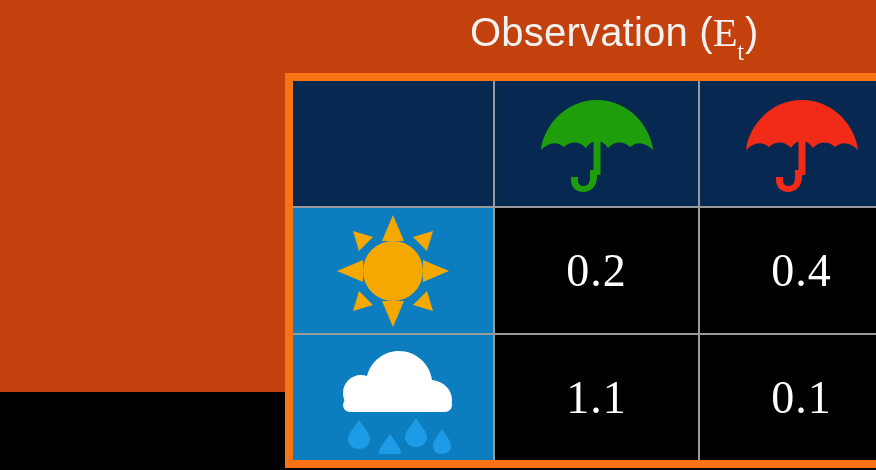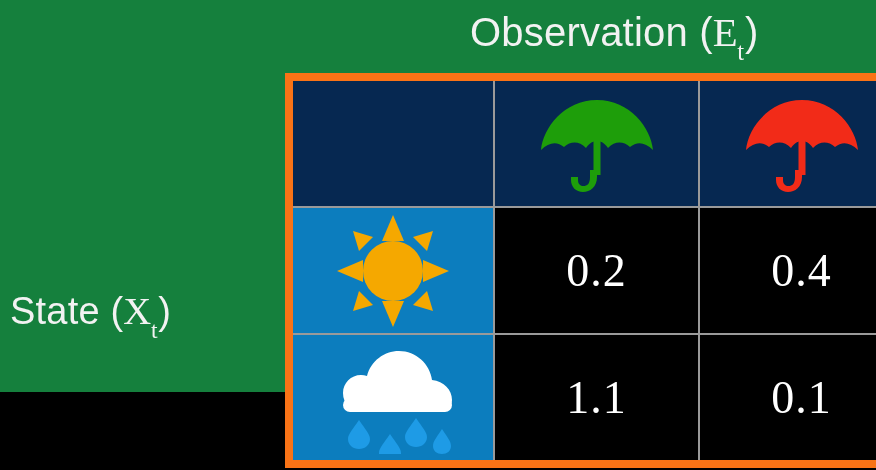--- a/index.html
+++ b/index.html
@@ -13,21 +13,21 @@
     overflow: hidden;
     font-family: "Liberation Sans", sans-serif;
     position: relative;
   }
 
   #slide {
     position: absolute;
     left: 0; top: 0;
     width: 876px;
     height: 392px;
-    background: #15803d;
+    background: #c2410c;
   }
 
   
   .axis-label {
     position: absolute;
     color: #f2f2f2;
     font-family: "Liberation Sans", sans-serif;
     font-weight: 400;
     white-space: nowrap;
     letter-spacing: 0.2px;
@@ -107,23 +107,20 @@
 </style>
 </head>
 <body>
 
 <div id="slide">
 
   <div id="obs-label" class="axis-label">
     <span>Observation (</span><span class="mathvar">E</span><span class="sub">t</span><span>)</span>
   </div>
 
-  <div id="state-label" class="axis-label">
-    <span>State (</span><span class="mathvar">X</span><span class="sub">t</span><span>)</span>
-  </div>
 
   <table id="prob-table">
     <tbody>
 
       <tr>
         <td class="cell-navy col-head row-head"></td>
         <td class="cell-navy col-obs row-head">
           <div class="icon-wrap">
             <svg width="118" height="104" viewBox="0 0 118 104" aria-hidden="true">
               <path d="M59 8 C92 8 113 36 115 58 C107 50 99 49 92 55 C85 49 77 49 70 56 L70 56 C66 50 62 49 59 49 C56 49 52 50 48 56 C41 49 33 49 26 55 C19 49 11 50 3 58 C5 36 26 8 59 8 Z" fill="#1E9E0A"></path>

